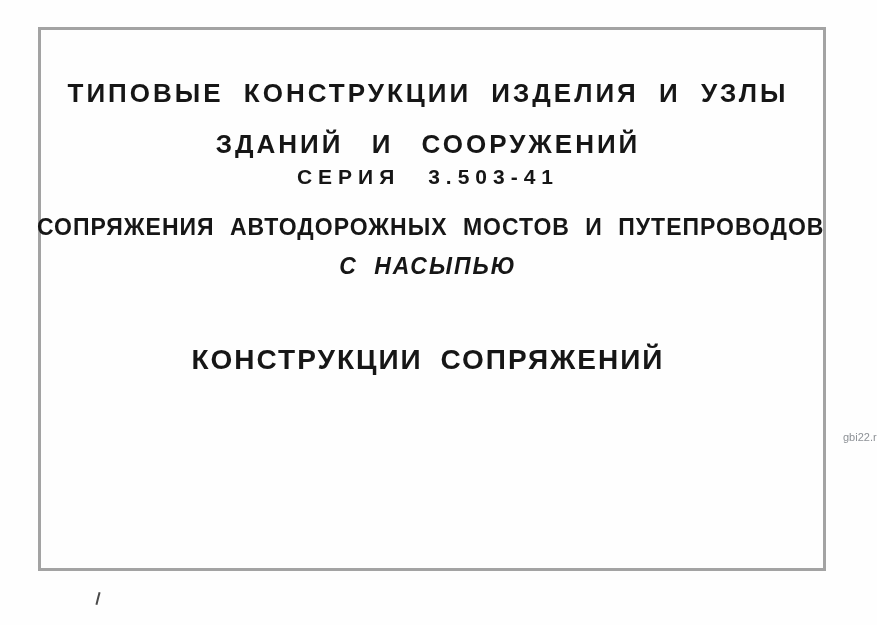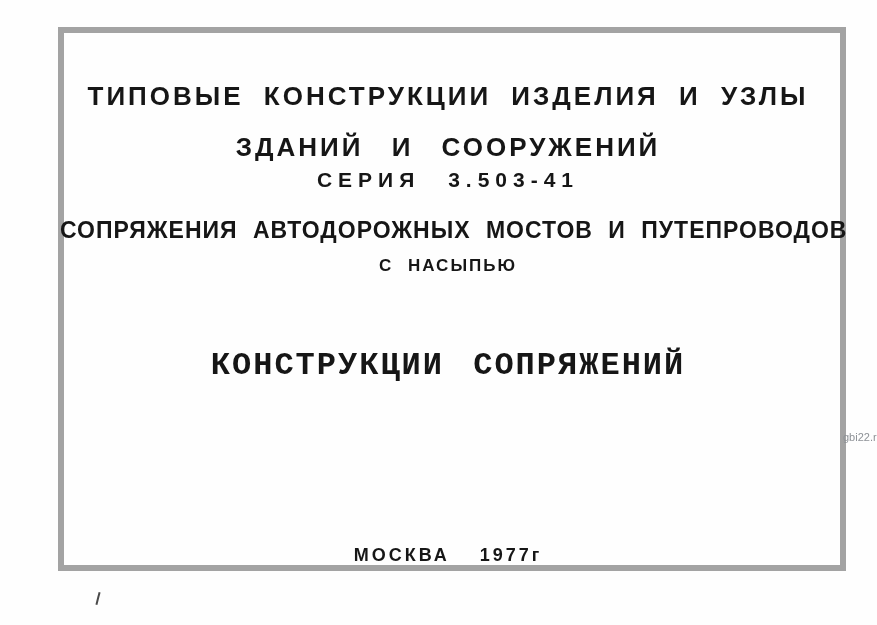--- a/index.html
+++ b/index.html
@@ -11,25 +11,25 @@
     position: relative;
     width: 877px;
     height: 625px;
     background: #fefefe;
     overflow: hidden;
     font-family: "Liberation Sans", sans-serif;
     color: #161616;
   }
   .frame {
     position: absolute;
-    left: 58px;
+    left: 38px;
     top: 27px;
     width: 788px;
     height: 544px;
-    border: 6px solid #a3a3a3;
+    border: 3px solid #a3a3a3;
     box-sizing: border-box;
   }
   .tline {
     position: absolute;
     left: 0;
     width: 100%;
     text-align: center;
     white-space: nowrap;
     transform: translateX(-4px);
     font-weight: 700;
@@ -55,36 +55,36 @@
   }
   .subtitle-1 {
     top: 184px;
     font-size: 23px;
     letter-spacing: 1px;
     word-spacing: 8px;
     font-weight: 800;
   }
   .subtitle-2 {
     top: 223px;
-    font-size: 17px;
+    font-size: 23px;
     letter-spacing: 2px;
     word-spacing: 8px;
+    font-style: italic;
   }
   .issue {
     top: 271px;
     font-size: 28px;
     letter-spacing: 4px;
     word-spacing: 8px;
   }
   .issue-subtitle {
     top: 314px;
-    font-size: 32px;
+    font-size: 28px;
     letter-spacing: 2px;
     word-spacing: 8px;
-    font-family: Liberation Mono, monospace;
   }
   .imprint {
     top: 512px;
     font-size: 18px;
     letter-spacing: 3px;
     word-spacing: 22px;
   }
   .watermark {
     position: absolute;
     left: 843px;
@@ -117,21 +117,20 @@
 
     <div class="tline series">СЕРИЯ 3.503-41</div>
 
     <div class="tline subtitle-1">СОПРЯЖЕНИЯ АВТОДОРОЖНЫХ МОСТОВ И ПУТЕПРОВОДОВ</div>
 
     <div class="tline subtitle-2">С НАСЫПЬЮ</div>
 
 
     <div class="tline issue-subtitle">КОНСТРУКЦИИ СОПРЯЖЕНИЙ</div>
 
-    <div class="tline imprint">МОСКВА 1977г</div>
 
   </div>
 
   <div class="watermark">gbi22.ru</div>
 
   <div class="stray-mark"></div>
 
 </div>
 
 </body></html>

